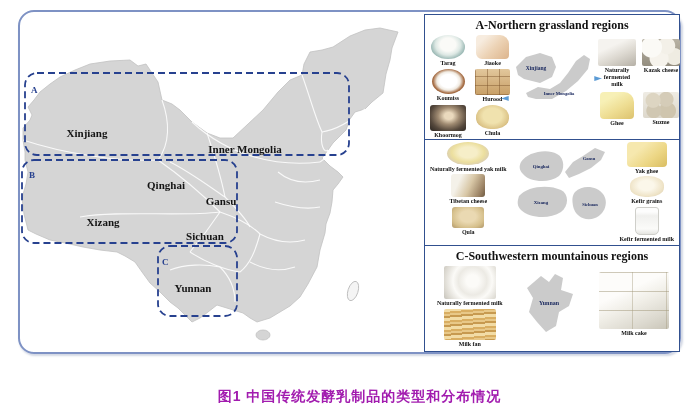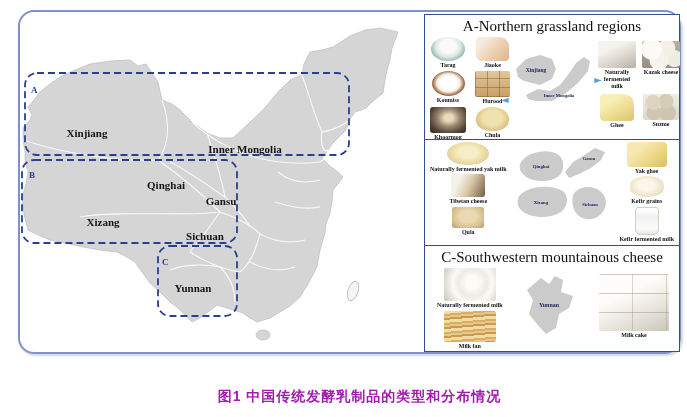--- a/index.html
+++ b/index.html
@@ -11,21 +11,21 @@
     box-shadow:1.5px 2px 2px rgba(110,125,165,.30);}
   
   #mainmap{position:absolute;left:20px;top:12px;width:405px;height:338px;}
   
   #panels{position:absolute;left:424px;top:14px;width:256px;height:338px;
     display:flex;flex-direction:column;}
   .panel{border:1.5px solid #31508f;background:#fff;box-sizing:border-box;position:relative;}
   #panelA{height:126px;}
   #panelB{height:108px;margin-top:-1.5px;}
   #panelC{height:107px;margin-top:-1.5px;}
-  .ptitle{text-align:center;font-weight:normal;font-size:15px;padding-top:3px;color:#111;}
+  .ptitle{text-align:center;font-weight:bold;font-size:12px;padding-top:3px;color:#111;}
   .prow{display:flex;justify-content:space-between;align-items:flex-start;padding:2px 5px 0 5px;}
   .pgrid{display:grid;grid-template-columns:auto auto;column-gap:9px;row-gap:2px;}
   .pcol{display:flex;flex-direction:column;align-items:center;row-gap:2px;}
   .pcard{display:flex;flex-direction:column;align-items:center;}
   .pcap{font-weight:bold;font-size:6px;line-height:1.15;text-align:center;color:#111;
         margin-top:1px;max-width:56px;}
   
   .ph{border-radius:2px;}
   .ph-tarag{width:34px;height:24px;border-radius:50%;
     background:radial-gradient(ellipse at 50% 40%,#fafaf7 32%,#dde8e4 52%,#8fb0ac 76%,#5e8a86 100%);}
@@ -258,21 +258,21 @@
           </div>
           <div class="pcard">
             <div class="ph ph-kefirmilk"></div>
             <div class="pcap" style="max-width:82px;">Kefir fermented milk</div>
           </div>
         </div>
       </div>
     </div>
 
     <div class="panel" id="panelC">
-      <div class="ptitle">C-Southwestern mountainous cheese</div>
+      <div class="ptitle">C-Southwestern mountainous regions</div>
       <div class="prow" style="padding-left:12px;padding-right:10px;">
         <div class="pcol">
           <div class="pcard">
             <div class="ph ph-natmilkc"></div>
             <div class="pcap" style="max-width:80px;">Naturally fermented milk</div>
           </div>
           <div class="pcard">
             <div class="ph ph-milkfan"></div>
             <div class="pcap">Milk fan</div>
           </div>

